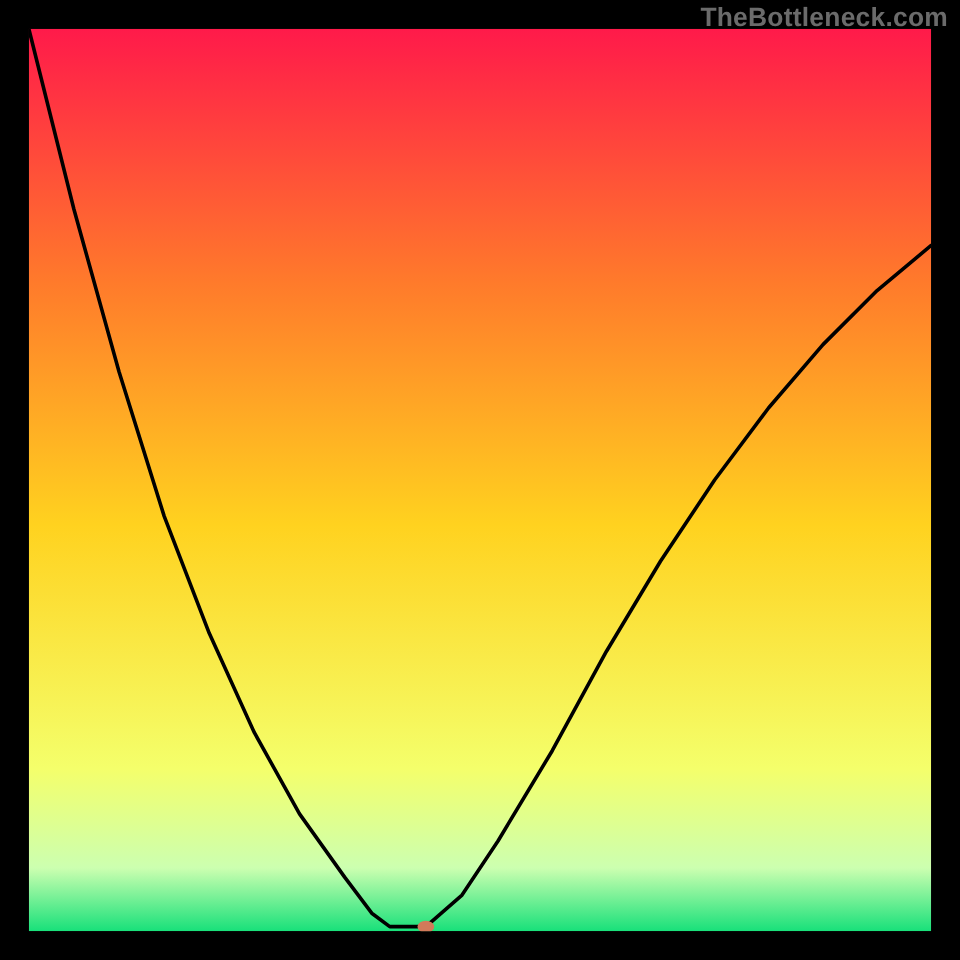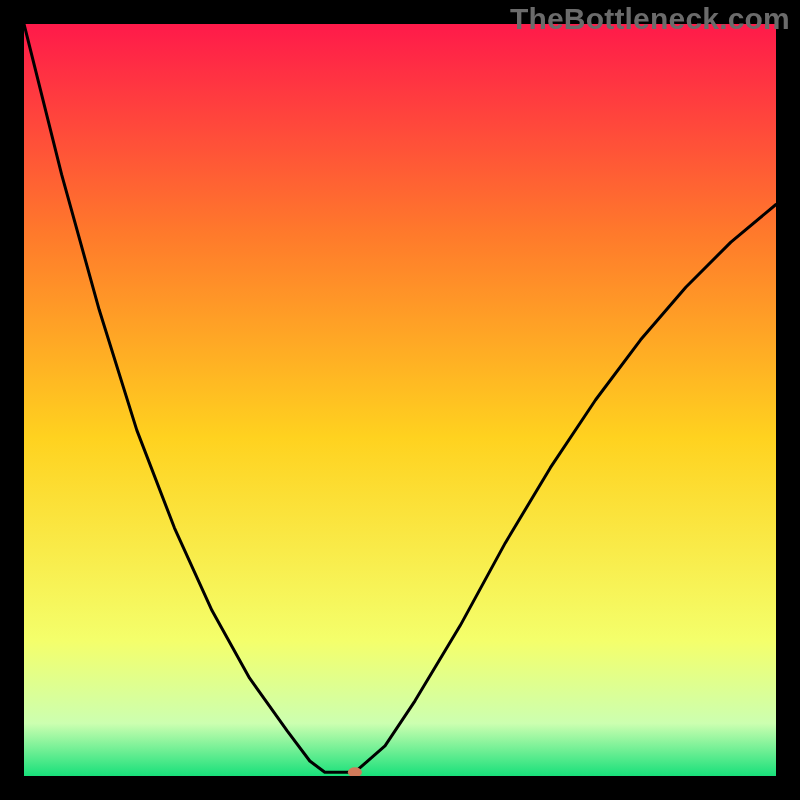--- a/index.html
+++ b/index.html
@@ -24,21 +24,21 @@
     left: 0;
     top: 0;
     width: 752px;
     height: 752px;
   }
   .watermark {
     position: absolute;
     top: 2px;
     right: 10px;
     color: #6b6b6b;
-    font-size: 30px;
+    font-size: 22px;
     font-weight: 600;
     letter-spacing: 0.2px;
   }
 </style>
 </head>
 <body>
 
 <div class="frame">
   <svg class="plot-area" viewBox="0 0 752 752" preserveAspectRatio="none">
     <defs>

